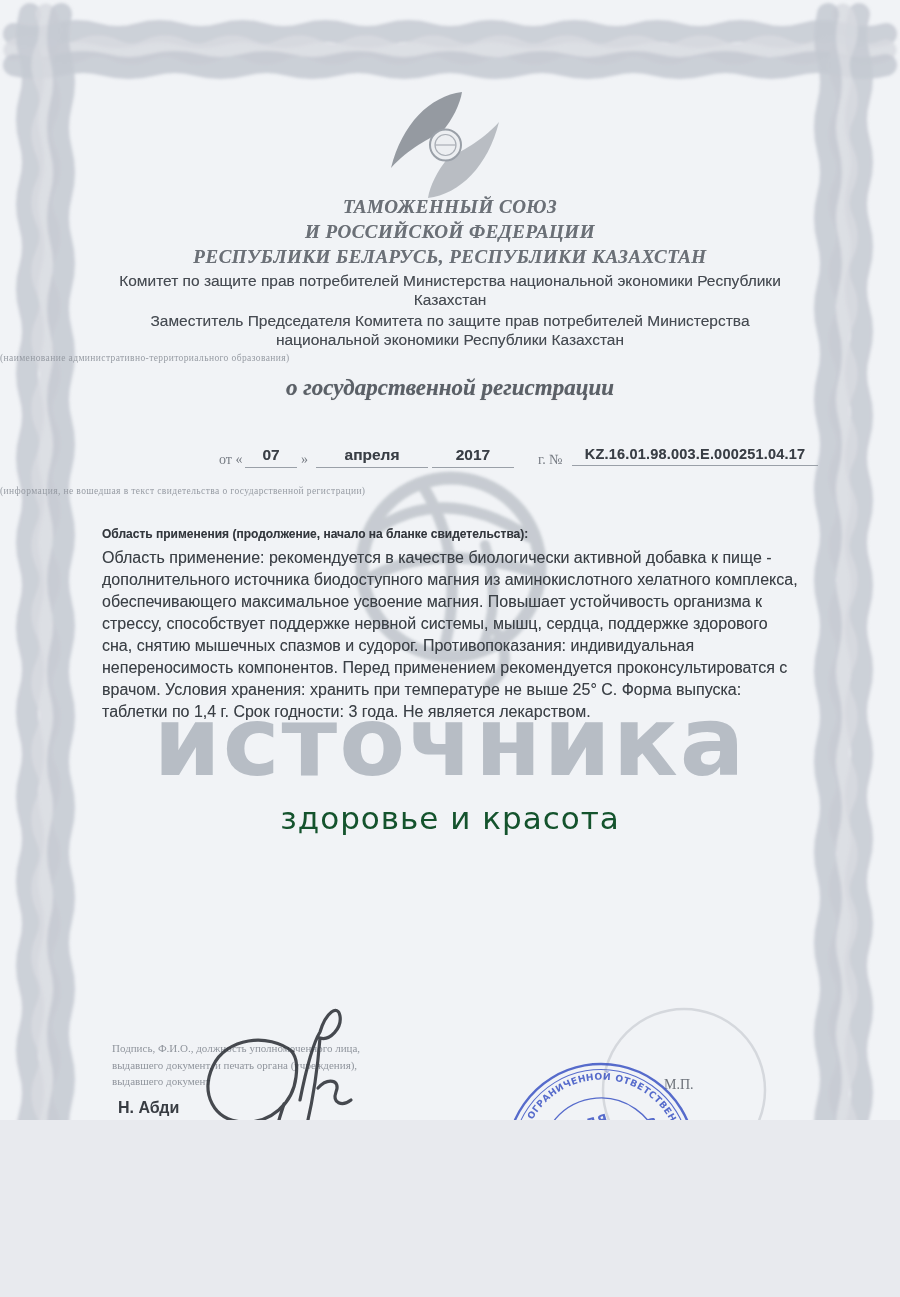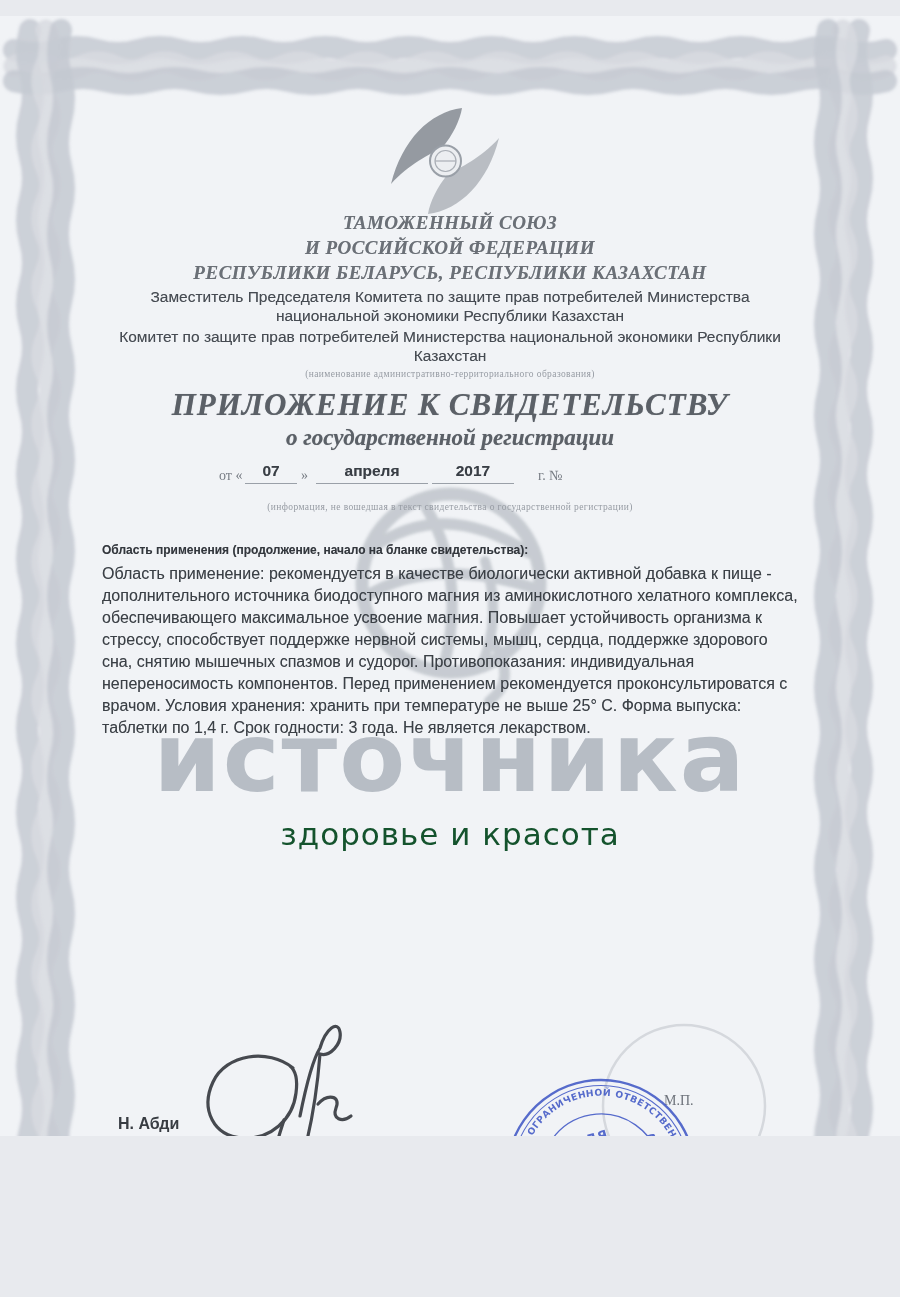--- a/index.html
+++ b/index.html
@@ -1,17 +1,17 @@
 <!DOCTYPE html>
 <html><head>
 <meta charset="utf-8">
 <style>
   html,body{margin:0;padding:0;background:#e8eaee;}
   .page{
-    position:relative;width:900px;height:1120px;margin:16px auto;
+    position:relative;width:900px;height:1120px;margin:0 auto;
     background:#f1f3f6;overflow:hidden;
     font-family:"Liberation Sans",sans-serif;color:#3c4046;
   }
   svg{display:block;}
   
   #border-svg{position:absolute;left:0;top:0;z-index:1;}
   #globe-watermark{position:absolute;left:331px;top:447px;z-index:2;}
   .brand-watermark{
     position:absolute;left:0;top:694px;width:900px;text-align:center;z-index:2;
     color:#b7bdc5;user-select:none;
@@ -32,21 +32,21 @@
     font-size:19px;line-height:25px;color:#6b7077;letter-spacing:.5px;
     text-shadow:0 0 .6px rgba(100,105,112,.5);
   }
   .committee{
     position:absolute;left:100px;top:272px;width:700px;text-align:center;z-index:3;
     font-size:15.5px;line-height:18.5px;color:#464b52;
     text-shadow:0 0 .5px rgba(70,75,82,.45);
   }
   .committee p{margin:0 0 3px 0;}
   .tiny-caption{
-    position:absolute;left:0;width:900px;text-align:center;z-index:3;
+    position:absolute;left:0;width:900px;z-index:3;
     font-family:"Liberation Serif",serif;font-size:9.5px;color:#969ba3;letter-spacing:.4px;
   }
   .title-block{
     position:absolute;left:0;top:372px;width:900px;text-align:center;z-index:3;
     font-family:"Liberation Serif",serif;font-style:italic;font-weight:bold;color:#5b6067;
     text-shadow:0 0 .7px rgba(90,95,102,.5);
   }
   .title-block .main{font-size:31px;line-height:34px;letter-spacing:1px;}
   .title-block .sub{font-size:23px;line-height:26px;margin-top:3px;}
   
@@ -120,36 +120,36 @@
     <line x1="57" y1="57" x2="78" y2="57" stroke="#a9aeb5" stroke-width="1.2"></line>
   </svg>
 
   <div class="org-block">
     <div>ТАМОЖЕННЫЙ СОЮЗ</div>
     <div>И РОССИЙСКОЙ ФЕДЕРАЦИИ</div>
     <div>РЕСПУБЛИКИ БЕЛАРУСЬ, РЕСПУБЛИКИ КАЗАХСТАН</div>
   </div>
 
   <div class="committee">
+    <p>Комитет по защите прав потребителей Министерства национальной экономики Республики Казахстан</p>
     <p>Заместитель Председателя Комитета по защите прав потребителей Министерства национальной экономики Республики Казахстан</p>
-    <p>Комитет по защите прав потребителей Министерства национальной экономики Республики Казахстан</p>
   </div>
   <div class="tiny-caption" style="top:353px">(наименование административно-территориального образования)</div>
 
   <div class="title-block">
-    <div class="main">ПРИЛОЖЕНИЕ К СВИДЕТЕЛЬСТВУ</div>
     <div class="sub">о государственной регистрации</div>
   </div>
 
   <span class="issue-label" style="left:219px">от «</span>
   <span class="issue-cell" style="left:245px;width:52px">07</span>
   <span class="issue-label" style="left:301px">»</span>
   <span class="issue-cell" style="left:316px;width:112px">апреля</span>
   <span class="issue-cell" style="left:432px;width:82px">2017</span>
   <span class="issue-label" style="left:538px">г.  №</span>
+  <span class="issue-cell num" style="left:572px;width:246px">KZ.16.01.98.003.E.000251.04.17</span>
   <div class="tiny-caption" style="top:486px">(информация, не вошедшая в текст свидетельства о государственной регистрации)</div>
 
   <svg id="globe-watermark" width="240" height="260" viewBox="-120 -120 240 260">
     <g stroke="#9da4ad" fill="none" opacity="0.5" stroke-linecap="round" filter="url(#fuzz)">
       <circle r="89" stroke-width="13"></circle>
       <path d="M -80 -34 Q -8 -86 78 -30" stroke-width="11"></path>
       <path d="M -86 14 Q -20 -28 86 6" stroke-width="11"></path>
       <path d="M -30 -84 Q 18 -10 -8 86" stroke-width="11"></path>
       <path d="M 34 -22 Q 52 34 30 84" stroke-width="10"></path>
       <path d="M 44 62 Q 66 98 38 118" stroke-width="10"></path>
@@ -159,20 +159,25 @@
   <div class="body-block">
     <h2>Область применения (продолжение, начало на бланке свидетельства):</h2>
     <p>Область применение: рекомендуется в качестве биологически активной добавка к пище - дополнительного источника биодоступного магния из аминокислотного хелатного комплекса, обеспечивающего максимальное усвоение магния. Повышает устойчивость организма к стрессу, способствует поддержке нервной системы, мышц, сердца, поддержке здорового сна, снятию мышечных спазмов и судорог. Противопоказания: индивидуальная непереносимость компонентов. Перед применением рекомендуется проконсультироватся с врачом. Условия хранения: хранить при температуре не выше 25° С. Форма выпуска: таблетки по 1,4 г. Срок годности: 3 года. Не является лекарством.</p>
   </div>
 
   <div class="brand-watermark">
     <div class="brand">источника</div>
     <div class="tagline">здоровье и красота</div>
   </div>
 
+  <div class="foot-caption">
+    <div>Подпись, Ф.И.О., должность уполномоченного лица,</div>
+    <div>выдавшего документ, и печать органа (учреждения),</div>
+    <div>выдавшего документ</div>
+  </div>
 
   <div class="signer-name">Н. Абди</div>
   <div class="signer-line"></div>
   <div class="signer-under">(Ф.И.О., подпись)</div>
 
   <svg id="signature-svg" width="230" height="290" viewBox="180 988 230 290">
     <g stroke="#2e3238" stroke-width="3.2" fill="none" stroke-linecap="round" opacity="0.88">
       <path d="M 293 1052 C 268 1032 226 1038 213 1066 C 200 1094 214 1120 242 1122 C 271 1124 293 1103 296 1077 C 298 1062 295 1054 290 1050"></path>
       <path d="M 300 1100 C 306 1070 312 1045 320 1032 C 326 1012 338 1004 340 1016 C 342 1028 330 1041 320 1038 C 316 1090 304 1160 276 1208 C 268 1220 259 1216 262 1199 C 264 1179 272 1140 284 1104"></path>
       <path d="M 318 1088 C 328 1077 341 1080 336 1092 C 332 1103 342 1107 351 1100"></path>

